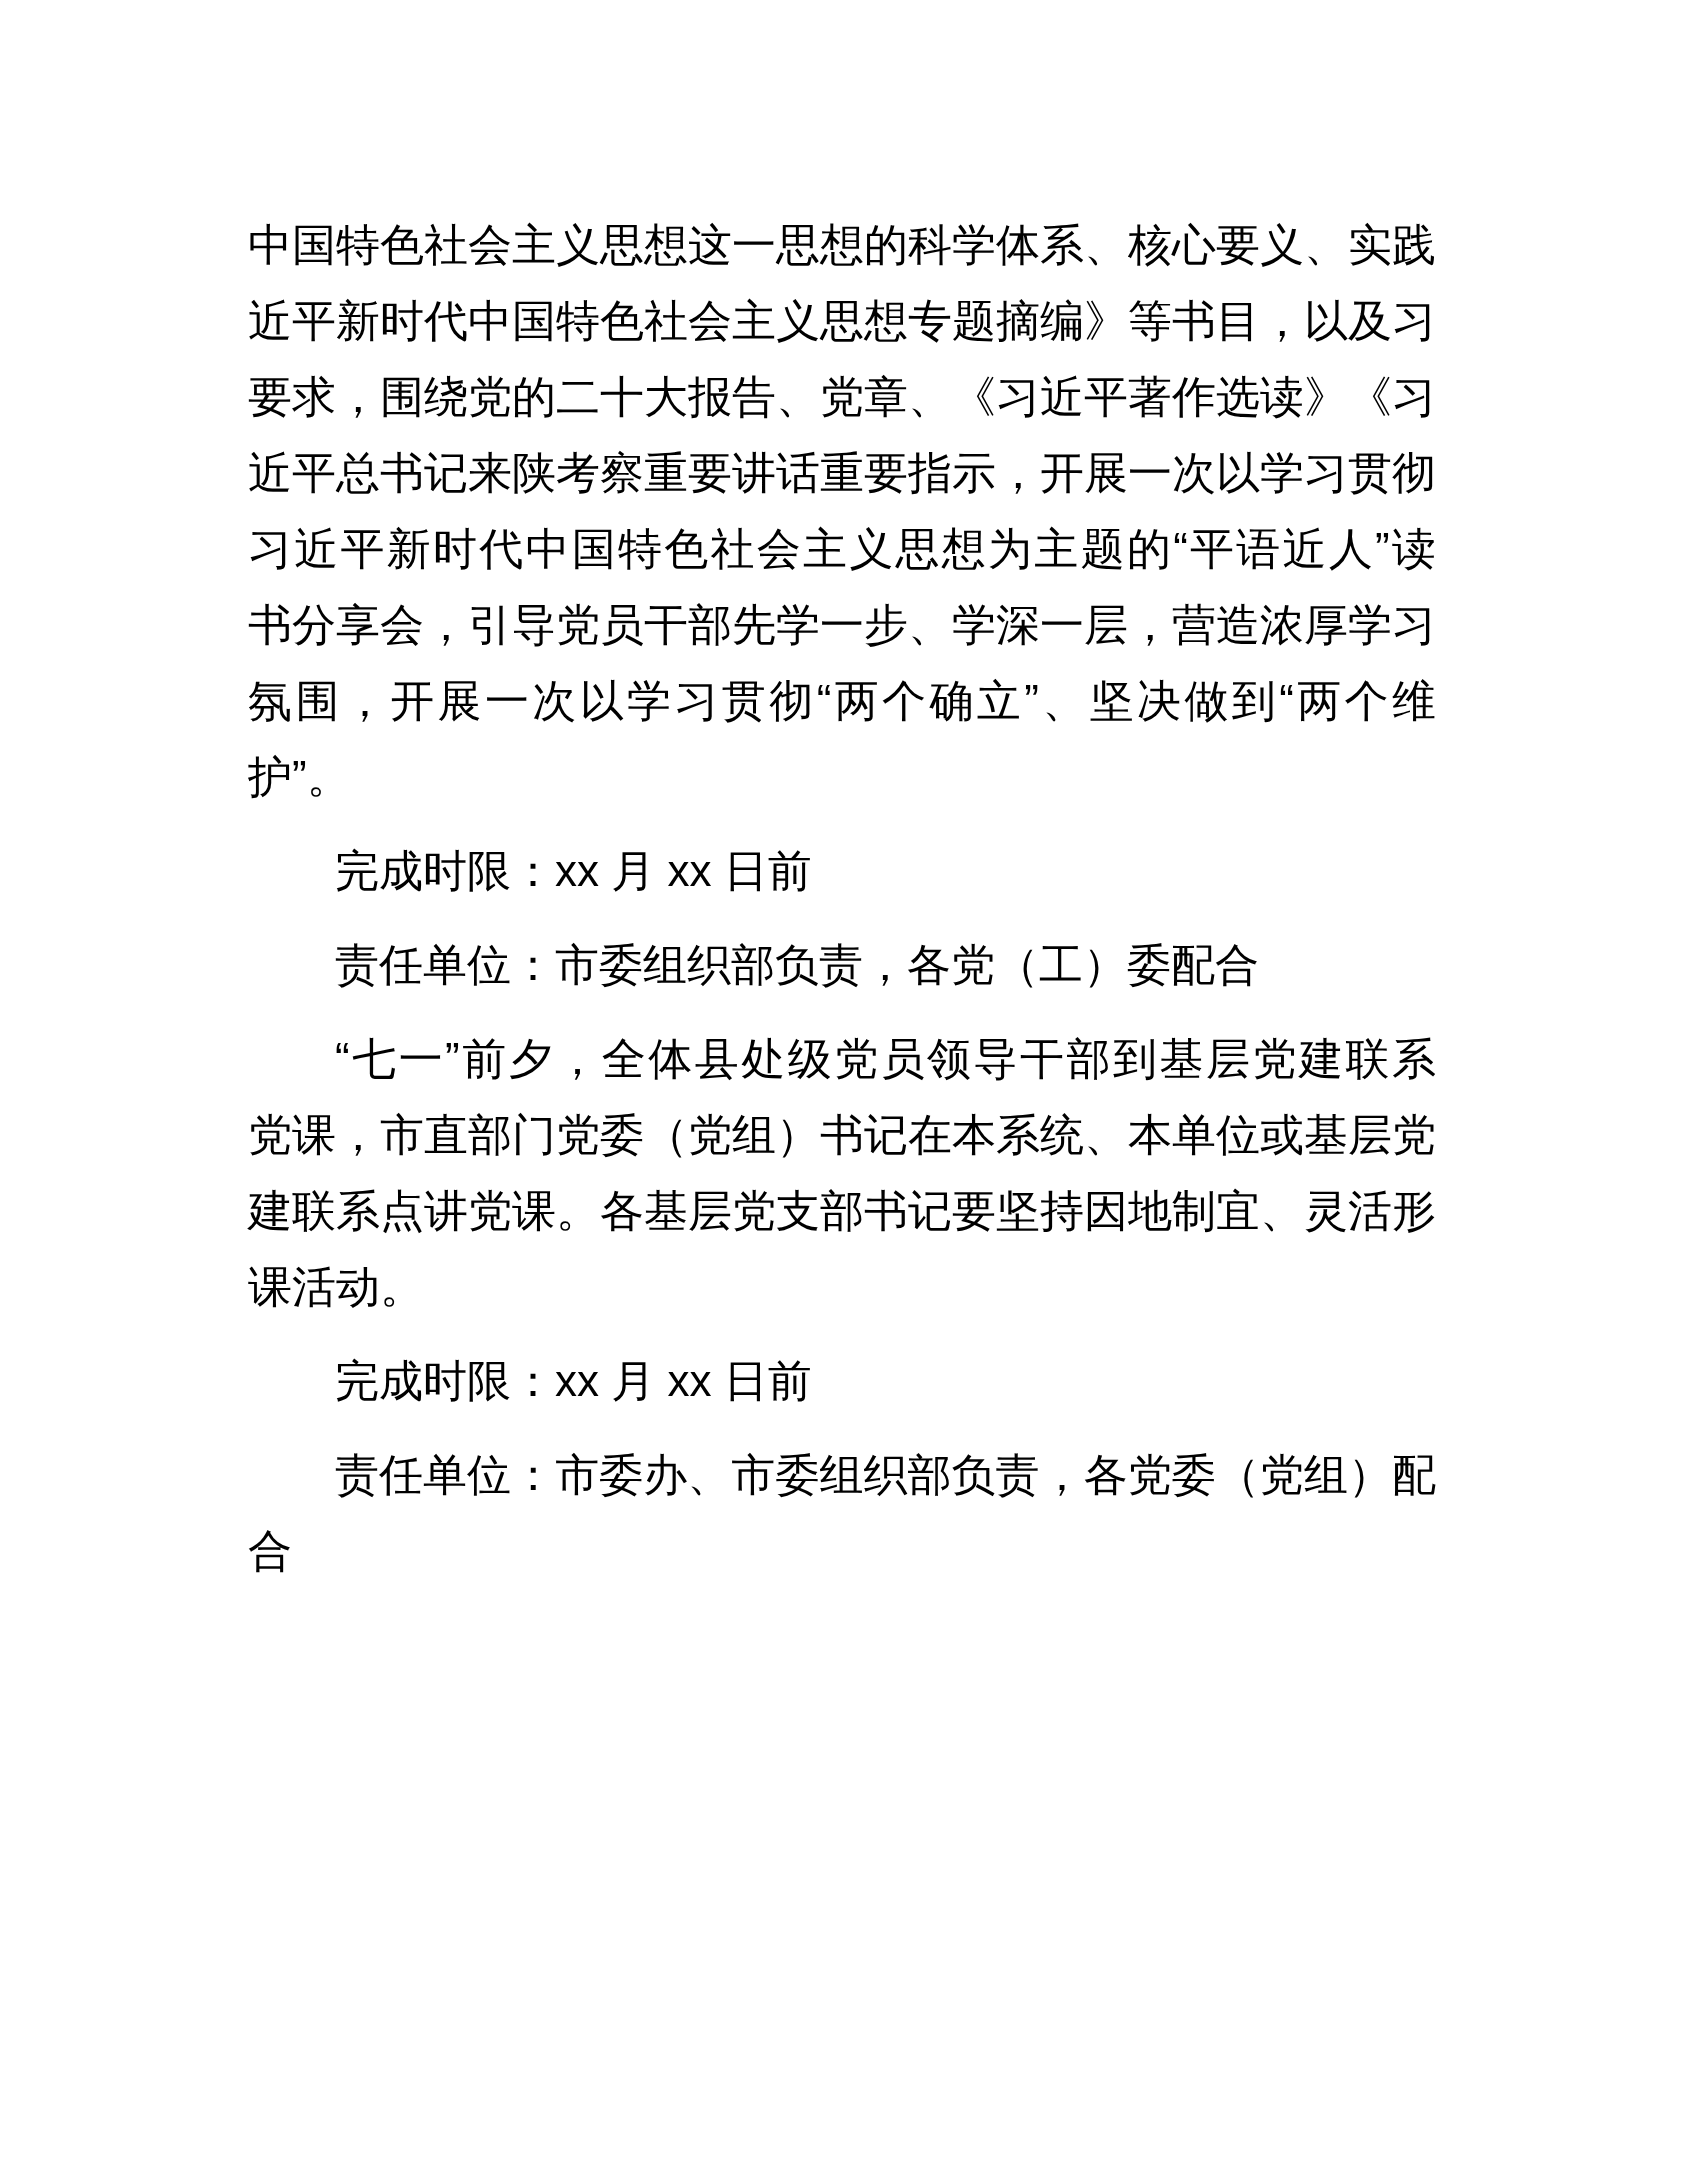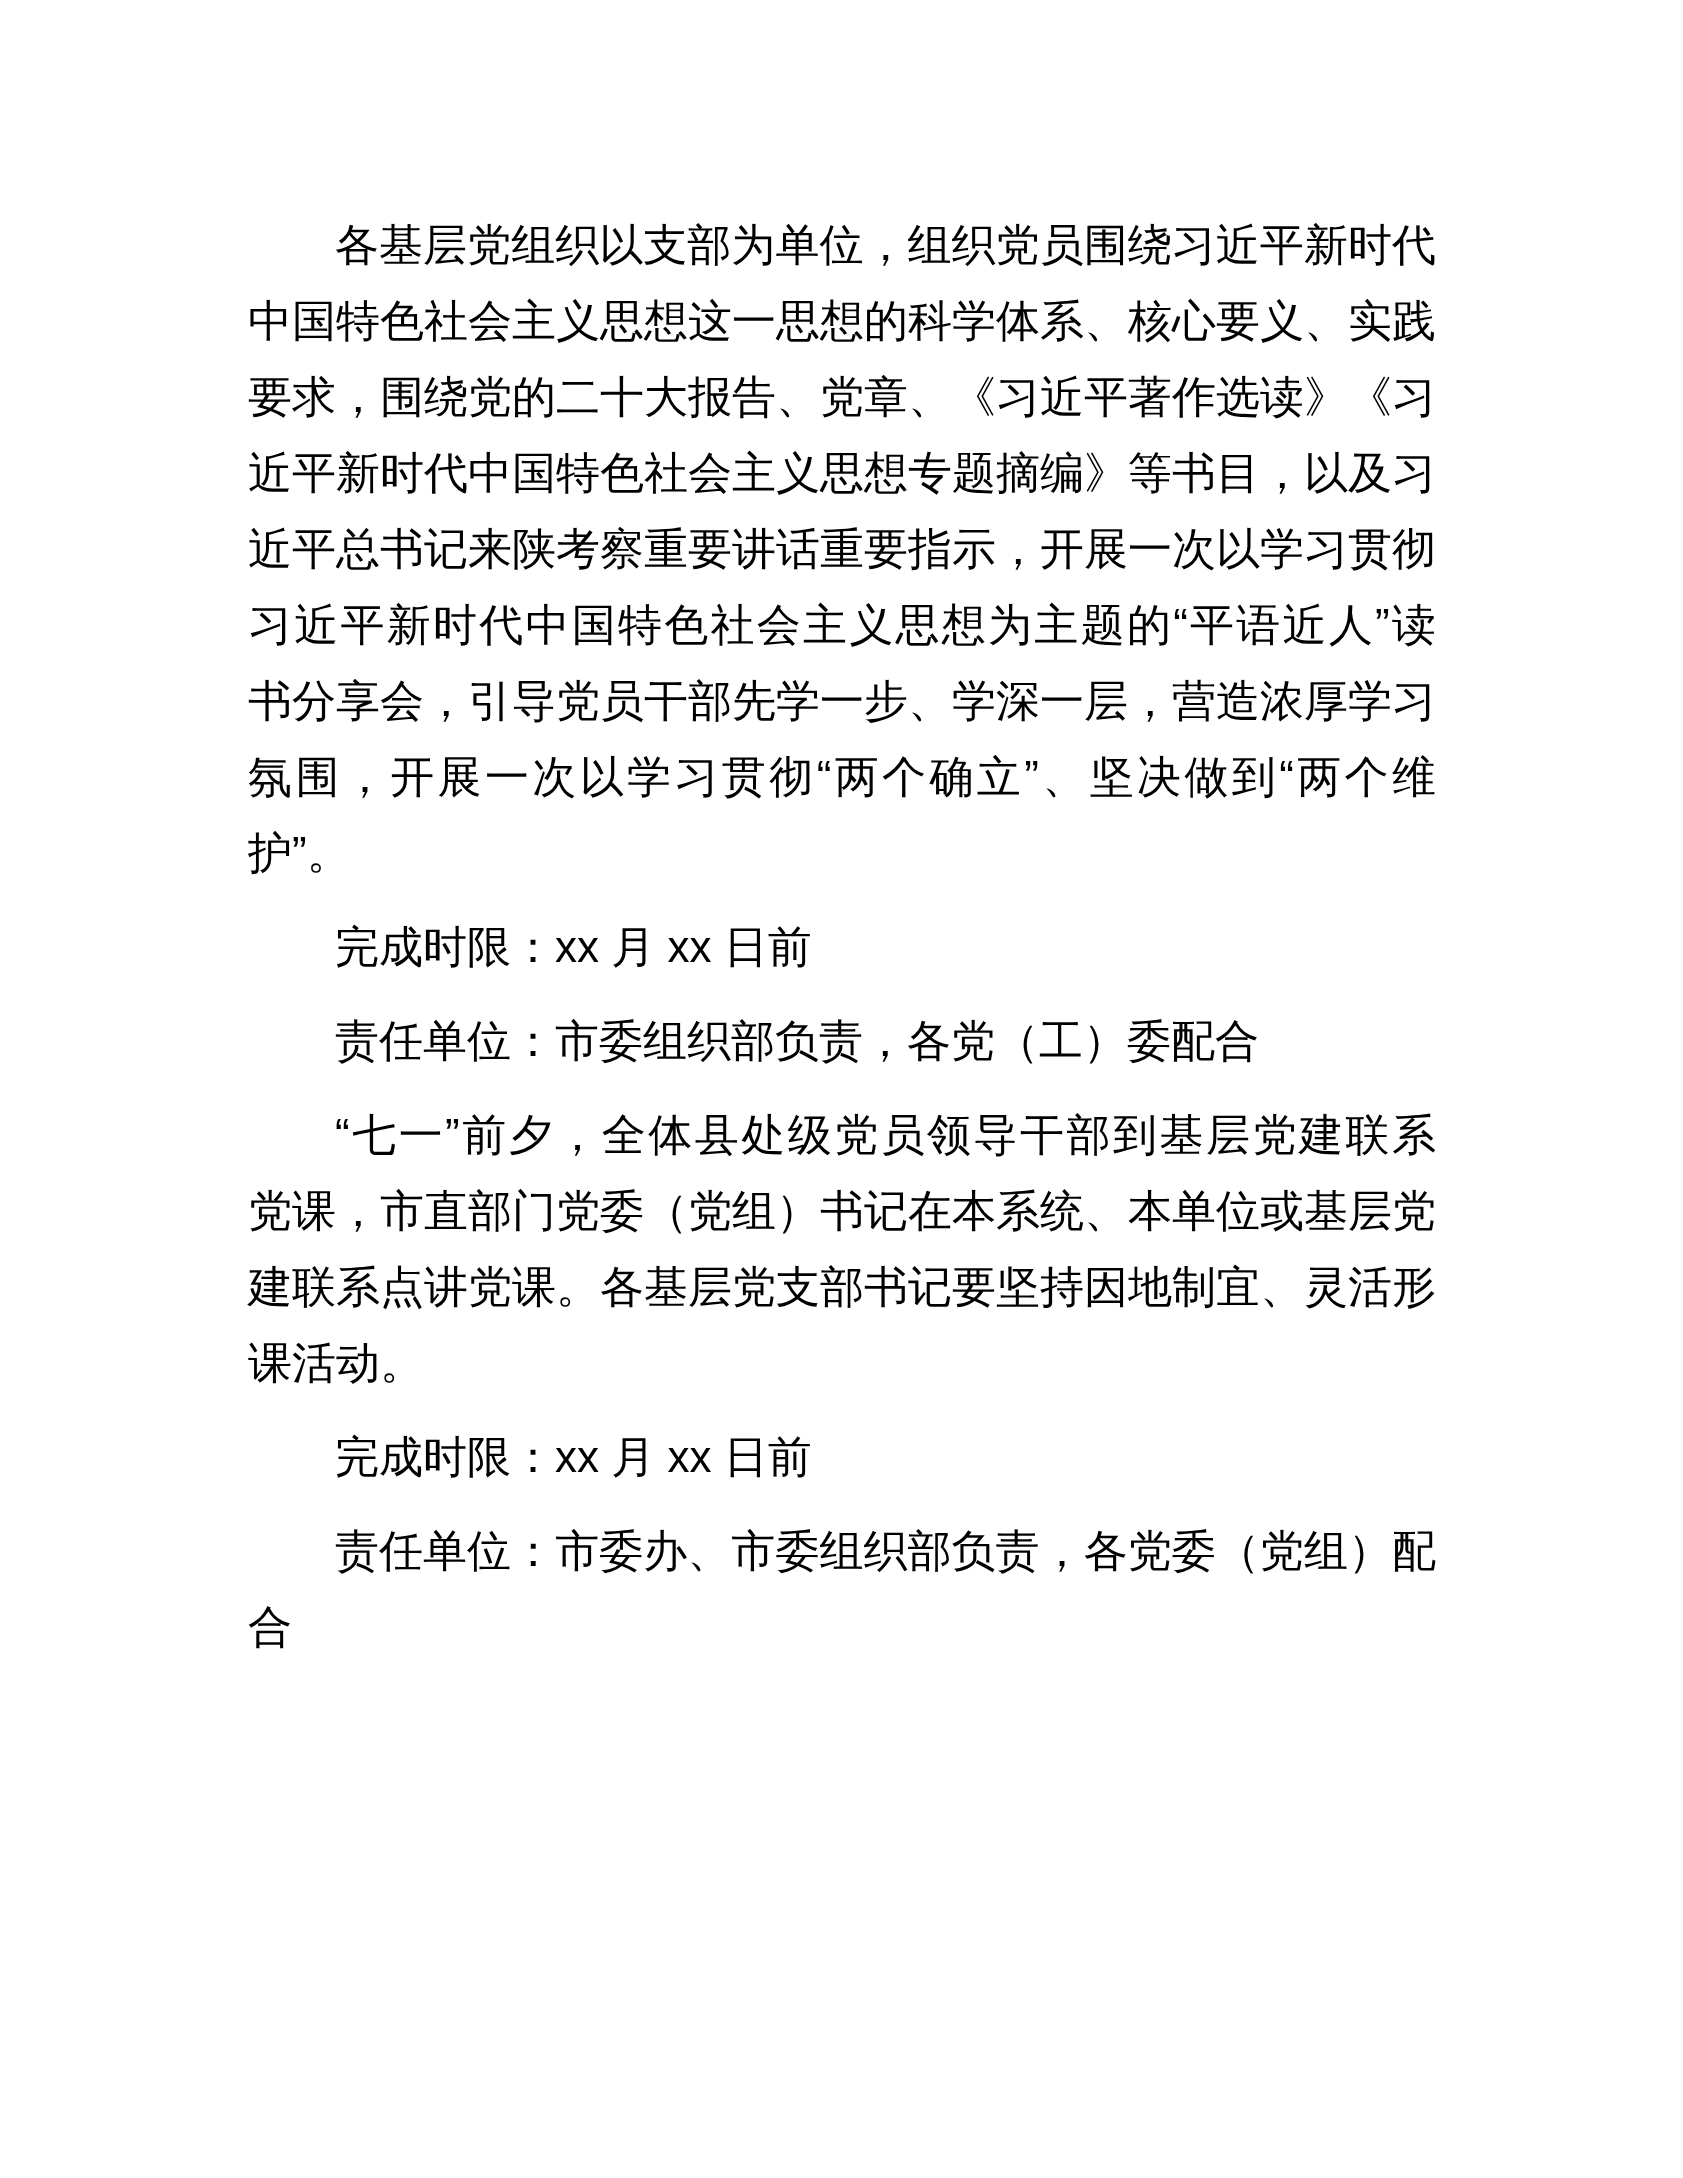--- a/index.html
+++ b/index.html
@@ -51,24 +51,23 @@
     text-indent: 87px;
     text-align: right;
   }
 </style>
 </head>
 <body style="background: rgb(255, 255, 255);">
 
 <div class="page">
   <div class="doc-body" style="color: rgb(0, 0, 0);">
       <div class="paragraph">
-        <div class="line just indent">各基层党组织以支部为单位，组织党员围绕习近平新时代</div>
         <div class="line just">中国特色社会主义思想这一思想的科学体系、核心要义、实践</div>
+        <div class="line just">近平新时代中国特色社会主义思想专题摘编》等书目，以及习</div>
         <div class="line just">要求，围绕党的二十大报告、党章、《习近平著作选读》《习</div>
-        <div class="line just">近平新时代中国特色社会主义思想专题摘编》等书目，以及习</div>
         <div class="line just">近平总书记来陕考察重要讲话重要指示，开展一次以学习贯彻</div>
         <div class="line just">习近平新时代中国特色社会主义思想为主题的“平语近人”读</div>
         <div class="line just">书分享会，引导党员干部先学一步、学深一层，营造浓厚学习</div>
         <div class="line just">氛围，开展一次以学习贯彻“两个确立”、坚决做到“两个维</div>
         <div class="line left">护”。</div>
       </div>
       <div class="paragraph">
         <div class="line left indent">完成时限：xx 月 xx 日前</div>
       </div>
       <div class="paragraph">

